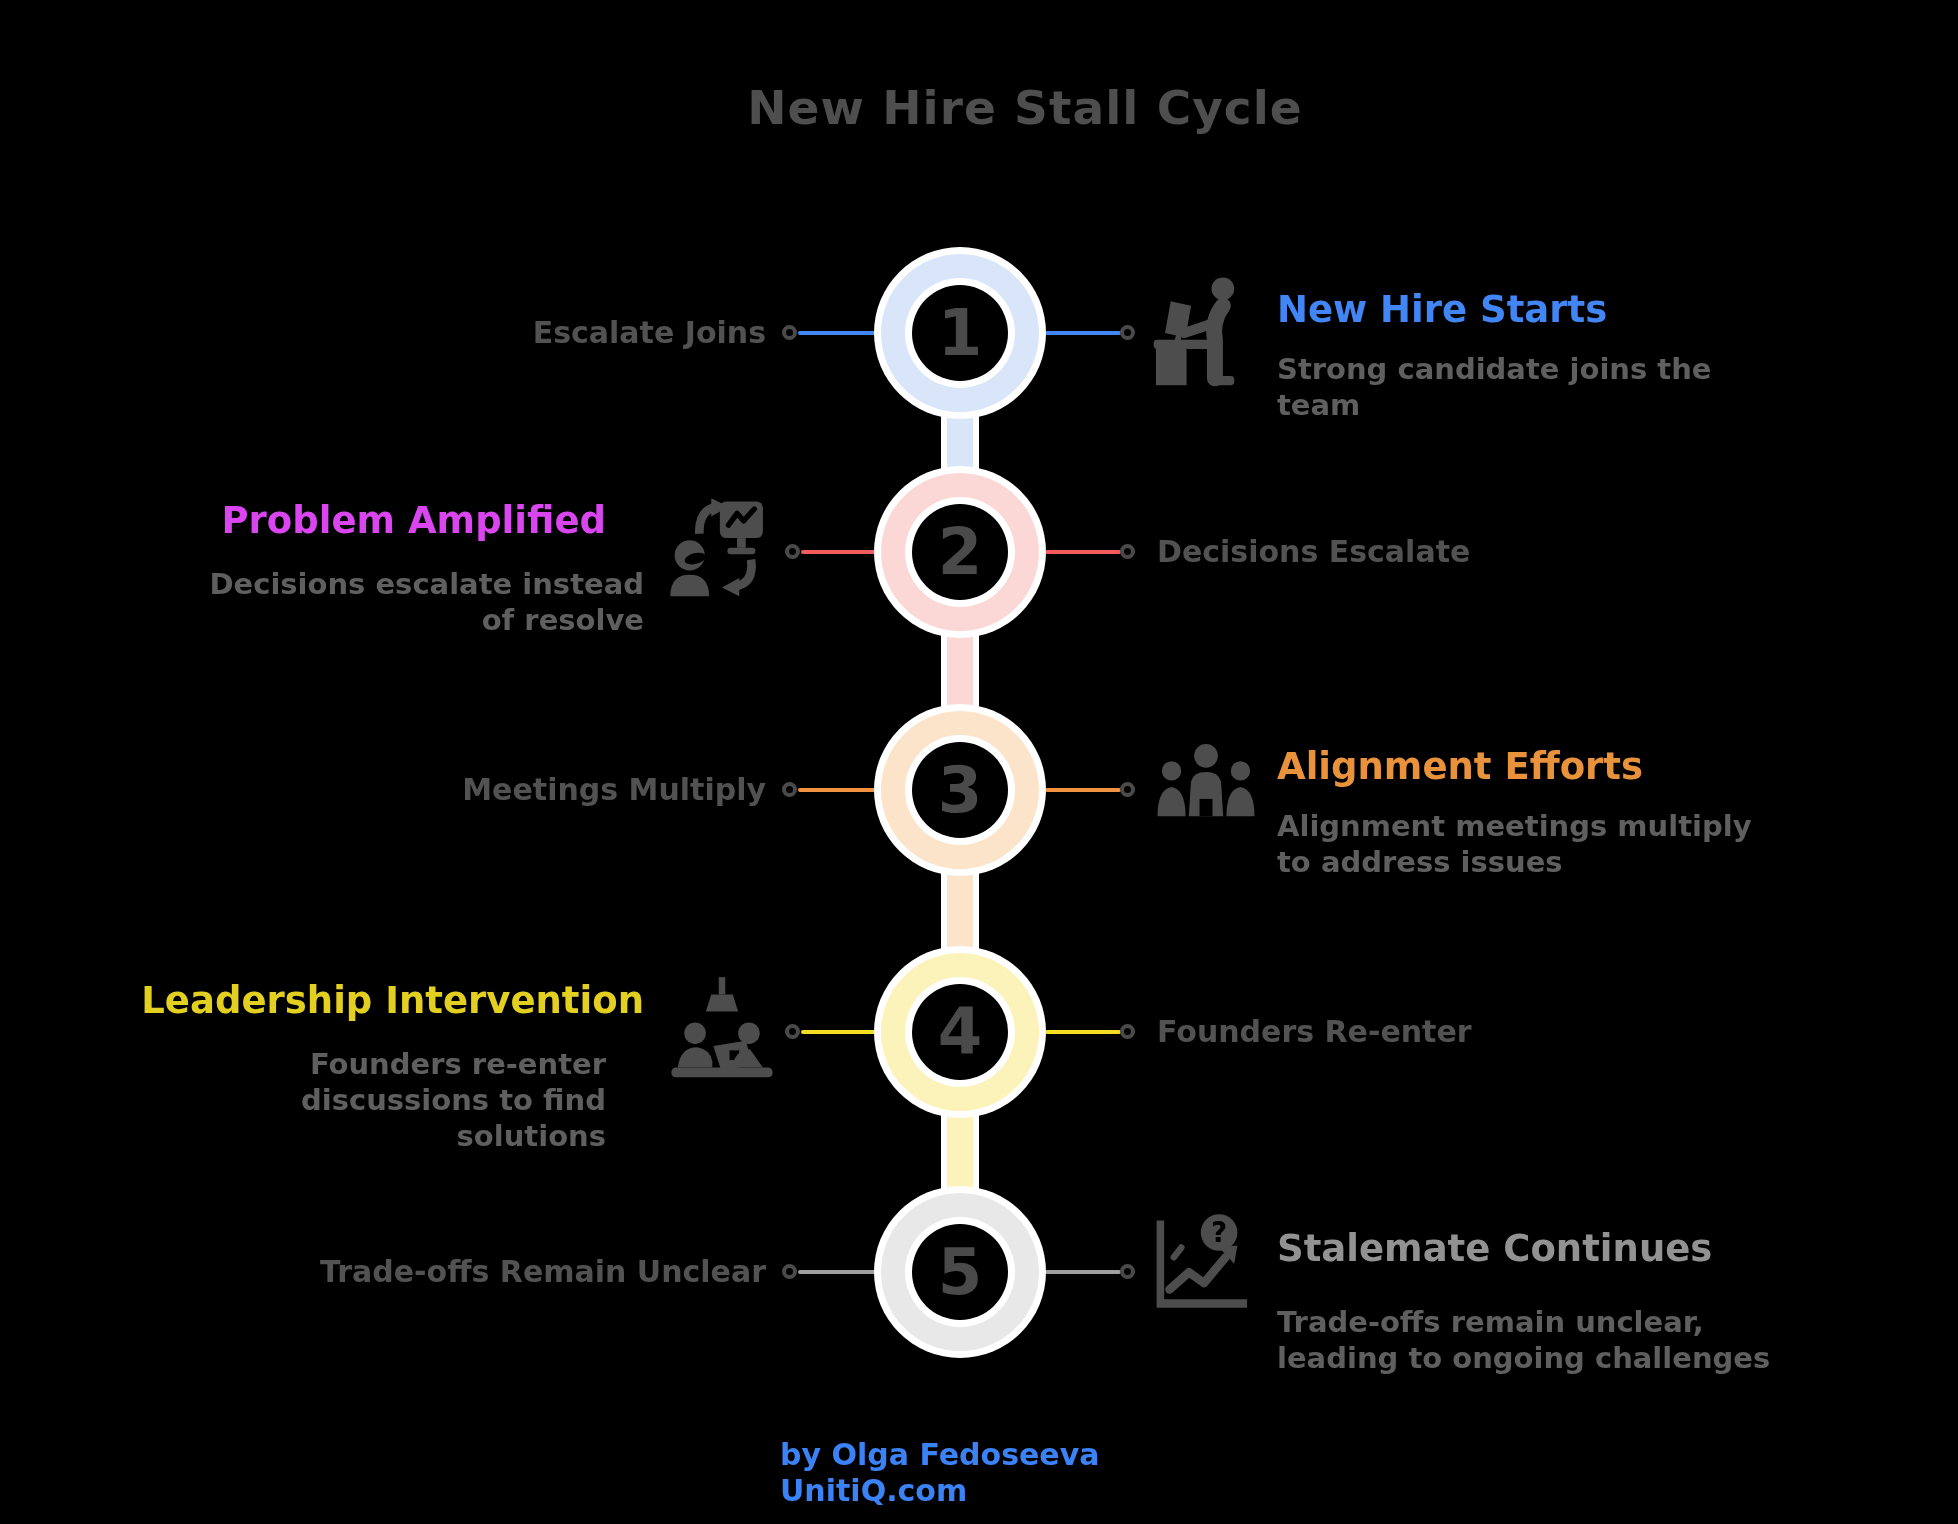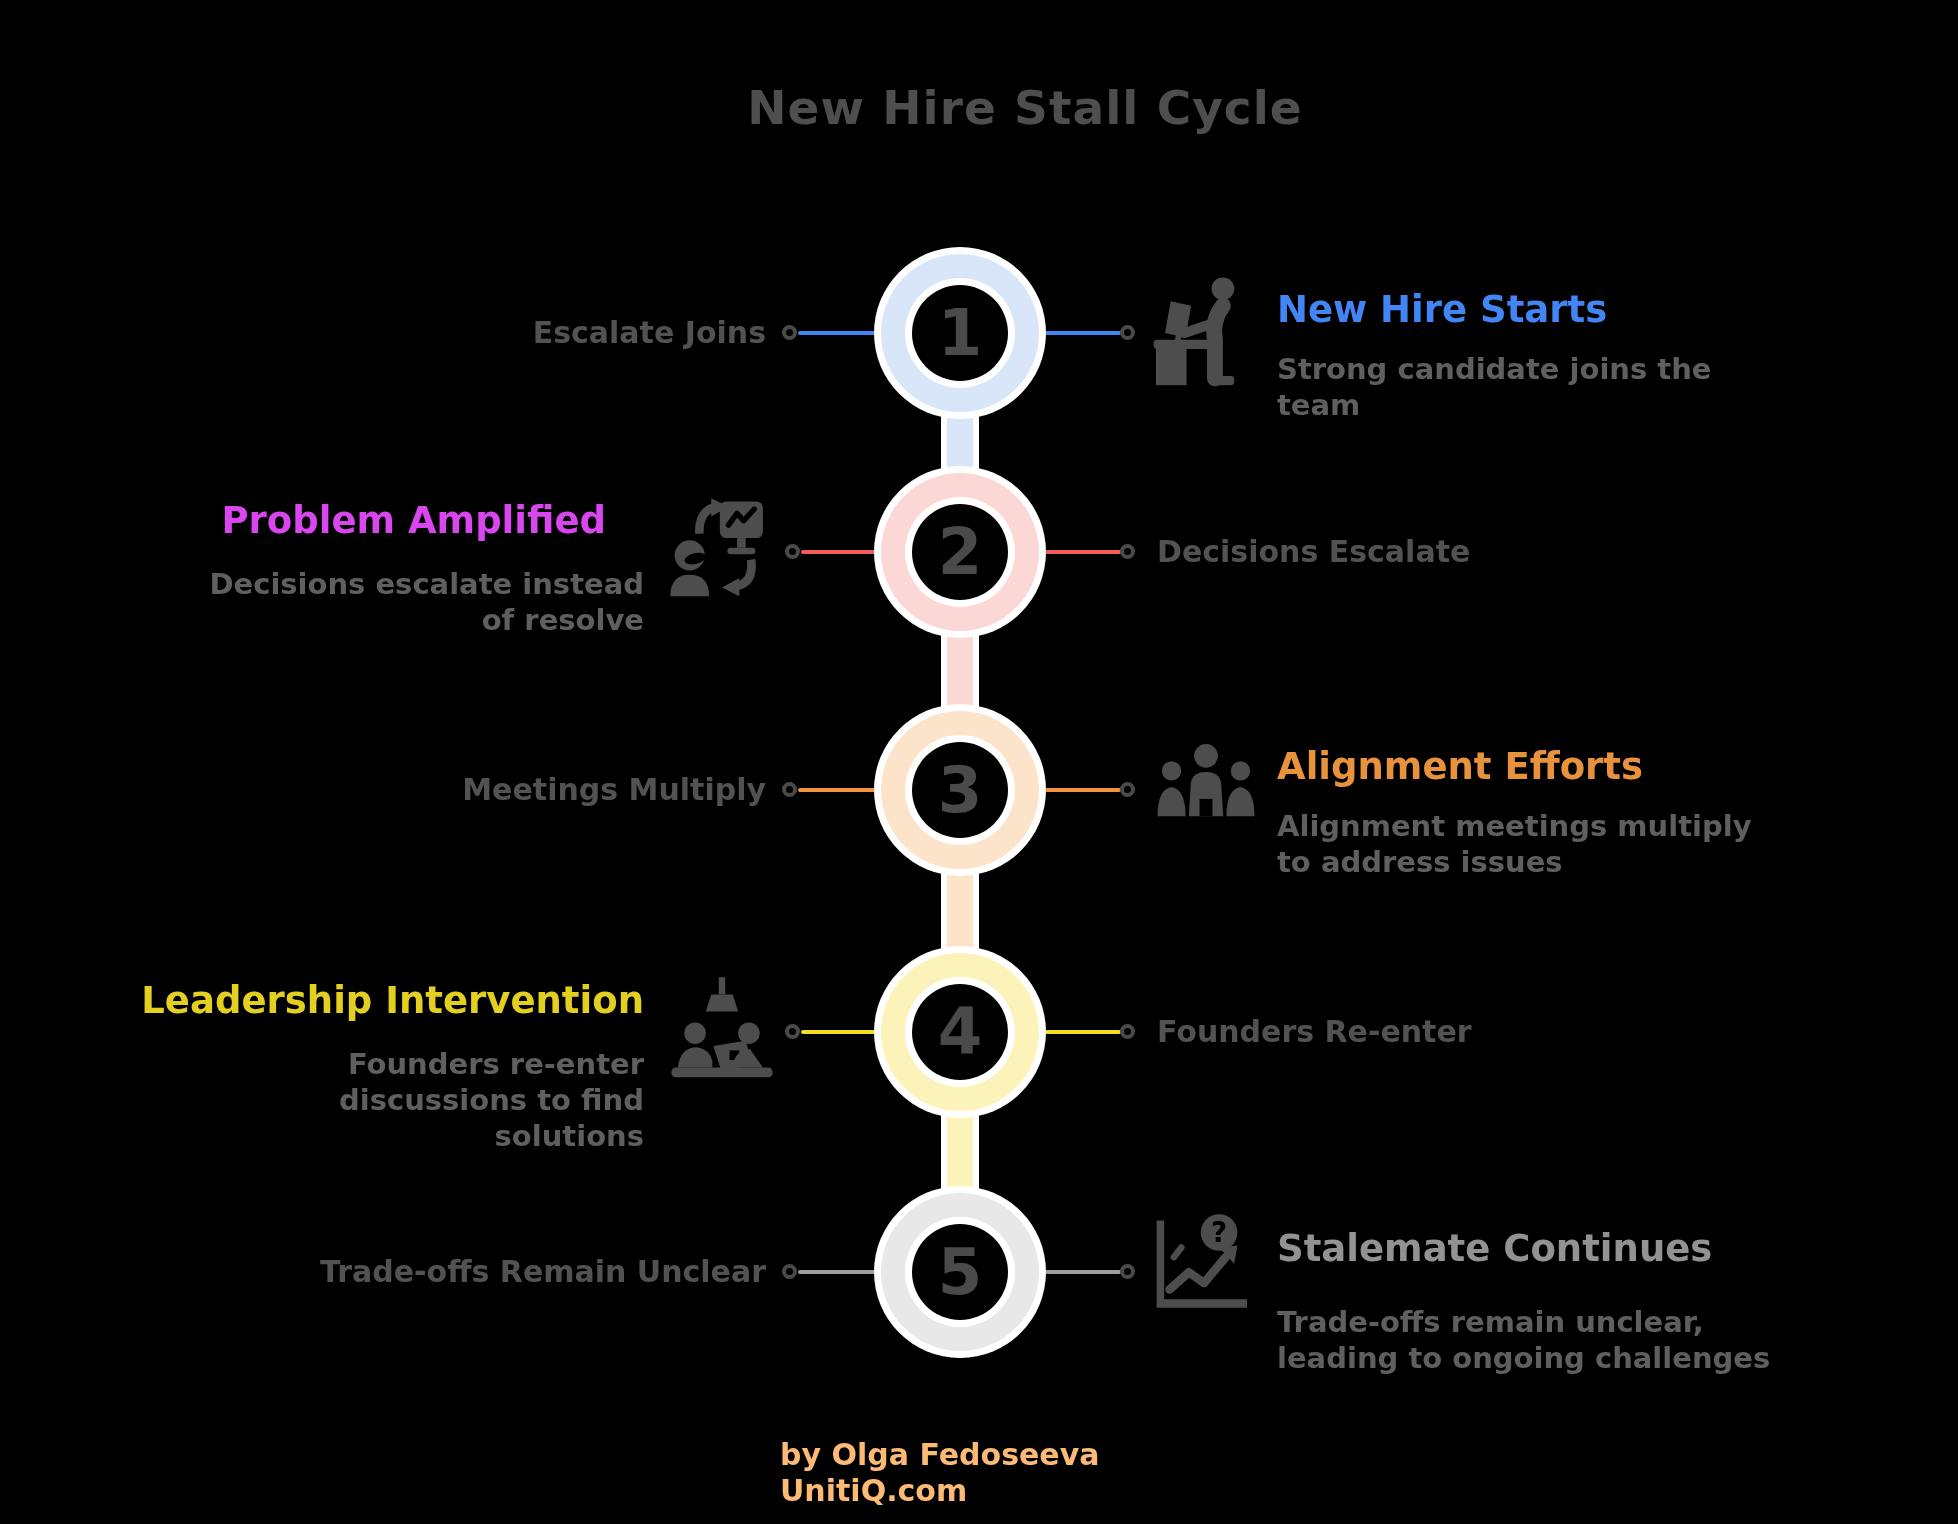--- a/index.html
+++ b/index.html
@@ -21,21 +21,21 @@
              font-size:64px;font-weight:700;color:#4a4a4a;}
   
   .hline{height:4px;border-radius:2px;z-index:2;}
   .endpoint{width:15px;height:15px;border:4px solid #4a4a4a;border-radius:50%;
             box-sizing:border-box;background:transparent;z-index:2;}
   
   .side-label{font-size:30px;font-weight:700;color:#525252;white-space:nowrap;line-height:40px;}
   .blk-title{font-size:37px;font-weight:700;white-space:nowrap;line-height:44px;}
   .blk-desc{font-size:29px;font-weight:600;color:#5f5f5f;line-height:36px;}
   .t-right{text-align:right;}
-  .footer-line{font-size:30px;font-weight:700;color:#fdba74;line-height:36px;}
+  .footer-line{font-size:30px;font-weight:700;color:#3b82f6;line-height:36px;}
   
   .icon svg{display:block;}
   .icon *{fill:var(--icon-color,#4d4d4d);}
   .icon .cut{fill:#000;}
   .icon .stroke{fill:none;stroke:var(--icon-color,#4d4d4d);}
   .icon .cutstroke{fill:none;stroke:#000;}
 </style>
 </head>
 <body>
 
@@ -130,21 +130,21 @@
 <div class="abs blk-desc" style="left:1277px;top:808px;width:500px;">Alignment meetings multiply to address issues</div>
 
 <div class="abs node" style="top:946px;">
   <div class="node-ring" style="background-color: rgb(251, 243, 185);">
     <div class="node-white">
       <div class="node-core">4</div>
     </div>
   </div>
 </div>
 <div class="abs blk-title t-right" style="right: 1314px; top: 979px; color: rgb(227, 207, 31);">Leadership Intervention</div>
-<div class="abs blk-desc t-right" style="right:1314px;top:1046px;width:460px;">Founders re-enter discussions to find solutions</div>
+<div class="abs blk-desc t-right" style="right:1352px;top:1046px;width:460px;">Founders re-enter discussions to find solutions</div>
 <div class="abs icon" style="left:666px;top:972px;">
   <svg width="112" height="118" viewBox="0 0 104 104">
     <rect x="49" y="2" width="6" height="16"></rect>
     <path d="M42,18 L62,18 L67,34 L37,34 Z"></path>
     <circle cx="27" cy="54" r="10"></circle>
     <circle cx="77" cy="54" r="10"></circle>
     <path d="M11,86 Q13,67 29,67 Q41,69 43,80 L43,86 Z"></path>
     <path d="M44,66 L74,61 L81,84 L51,88 Z"></path>
     <rect class="cut" x="59" y="70" width="9" height="9"></rect>
     <path d="M62,86 Q63,70 78,69 L90,86 Z"></path>

